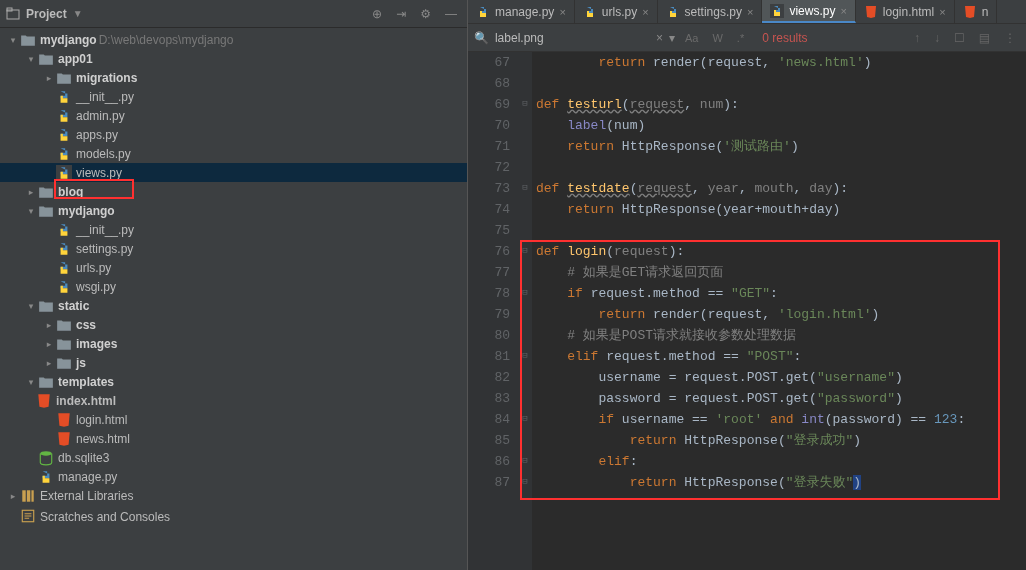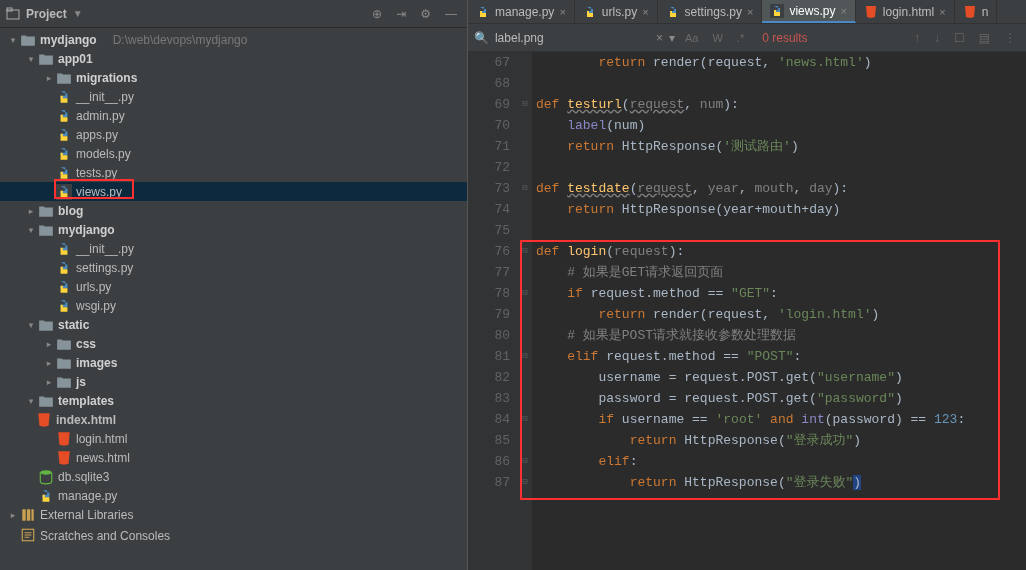--- a/index.html
+++ b/index.html
@@ -8,21 +8,21 @@
 .sidebar-header { height: 28px; display: flex; align-items: center; padding: 0 6px; border-bottom: 1px solid #2b2b2b; gap: 6px; justify-content: flex-end; }
 .sidebar-header .title { color: #bbb; font-weight: bold; }
 .sidebar-header .dropdown { color: #888; font-size: 10px; margin-right: auto; }
 .sidebar-header .hdr-icon { color: #888; padding: 0 4px; cursor: pointer; }
 .tree { flex: 1; overflow: auto; padding-top: 2px; }
 .tree-row { display: flex; align-items: center; height: 19px; padding-right: 6px; white-space: nowrap; cursor: pointer; }
 .tree-row.selected { background: #0d293e; }
 .tree-row .arrow { width: 14px; text-align: center; color: #888; font-size: 9px; }
 .tree-row .icon { width: 16px; height: 16px; display: inline-flex; align-items: center; justify-content: center; margin-right: 4px; }
 .tree-row .name { color: #bbb; }
-.tree-row .dim { color: #787878; margin-left: 16px; text-align: right; }
+.tree-row .dim { color: #787878; margin-left: 2px; text-align: right; }
 .tree-row.bold .name { font-weight: bold; color: #d0d0d0; }
 .highlight-box { border: 2px solid #ff3030; position: absolute; pointer-events: none; }
 
 .main { flex: 1; display: flex; flex-direction: column; background: #2b2b2b; position: relative; }
 .tabs { height: 24px; display: flex; align-items: stretch; background: #3c3f41; border-bottom: 1px solid #323232; overflow: hidden; }
 .tab { display: flex; align-items: center; padding: 0 8px; border-right: 1px solid #323232; gap: 5px; cursor: pointer; color: #bbb; }
 .tab.active { background: #515658; color: #fff; border-bottom: 2px solid #4a88c7; }
 .tab .ficon { width: 14px; height: 14px; display: inline-flex; align-items: center; justify-content: center; }
 .tab .close { color: #888; font-size: 11px; }
 
@@ -136,31 +136,20 @@
       <div class="tree-row" style="padding-left: 42px;">
         <span class="arrow"></span>
         <span class="icon">
           <svg viewBox="0 0 14 14">
             <rect width="14" height="14" fill="#3c3f41"></rect>
             <path d="M4 2h4v4H4v2h6V4h-2" fill="#4b8bbe"></path>
             <path d="M6 12h4V8H6V6H4v6" fill="#ffd43b"></path>
           </svg>
         </span>
         <span class="name">models.py</span>
-      </div>
-      <div class="tree-row" style="padding-left: 42px;">
-        <span class="arrow"></span>
-        <span class="icon">
-          <svg viewBox="0 0 14 14">
-            <rect width="14" height="14" fill="#3c3f41"></rect>
-            <path d="M4 2h4v4H4v2h6V4h-2" fill="#4b8bbe"></path>
-            <path d="M6 12h4V8H6V6H4v6" fill="#ffd43b"></path>
-          </svg>
-        </span>
-        <span class="name">tests.py</span>
       </div>
       <div class="tree-row selected" style="padding-left: 42px;">
         <span class="arrow"></span>
         <span class="icon">
           <svg viewBox="0 0 14 14">
             <rect width="14" height="14" fill="#3c3f41"></rect>
             <path d="M4 2h4v4H4v2h6V4h-2" fill="#4b8bbe"></path>
             <path d="M6 12h4V8H6V6H4v6" fill="#ffd43b"></path>
           </svg>
         </span>

